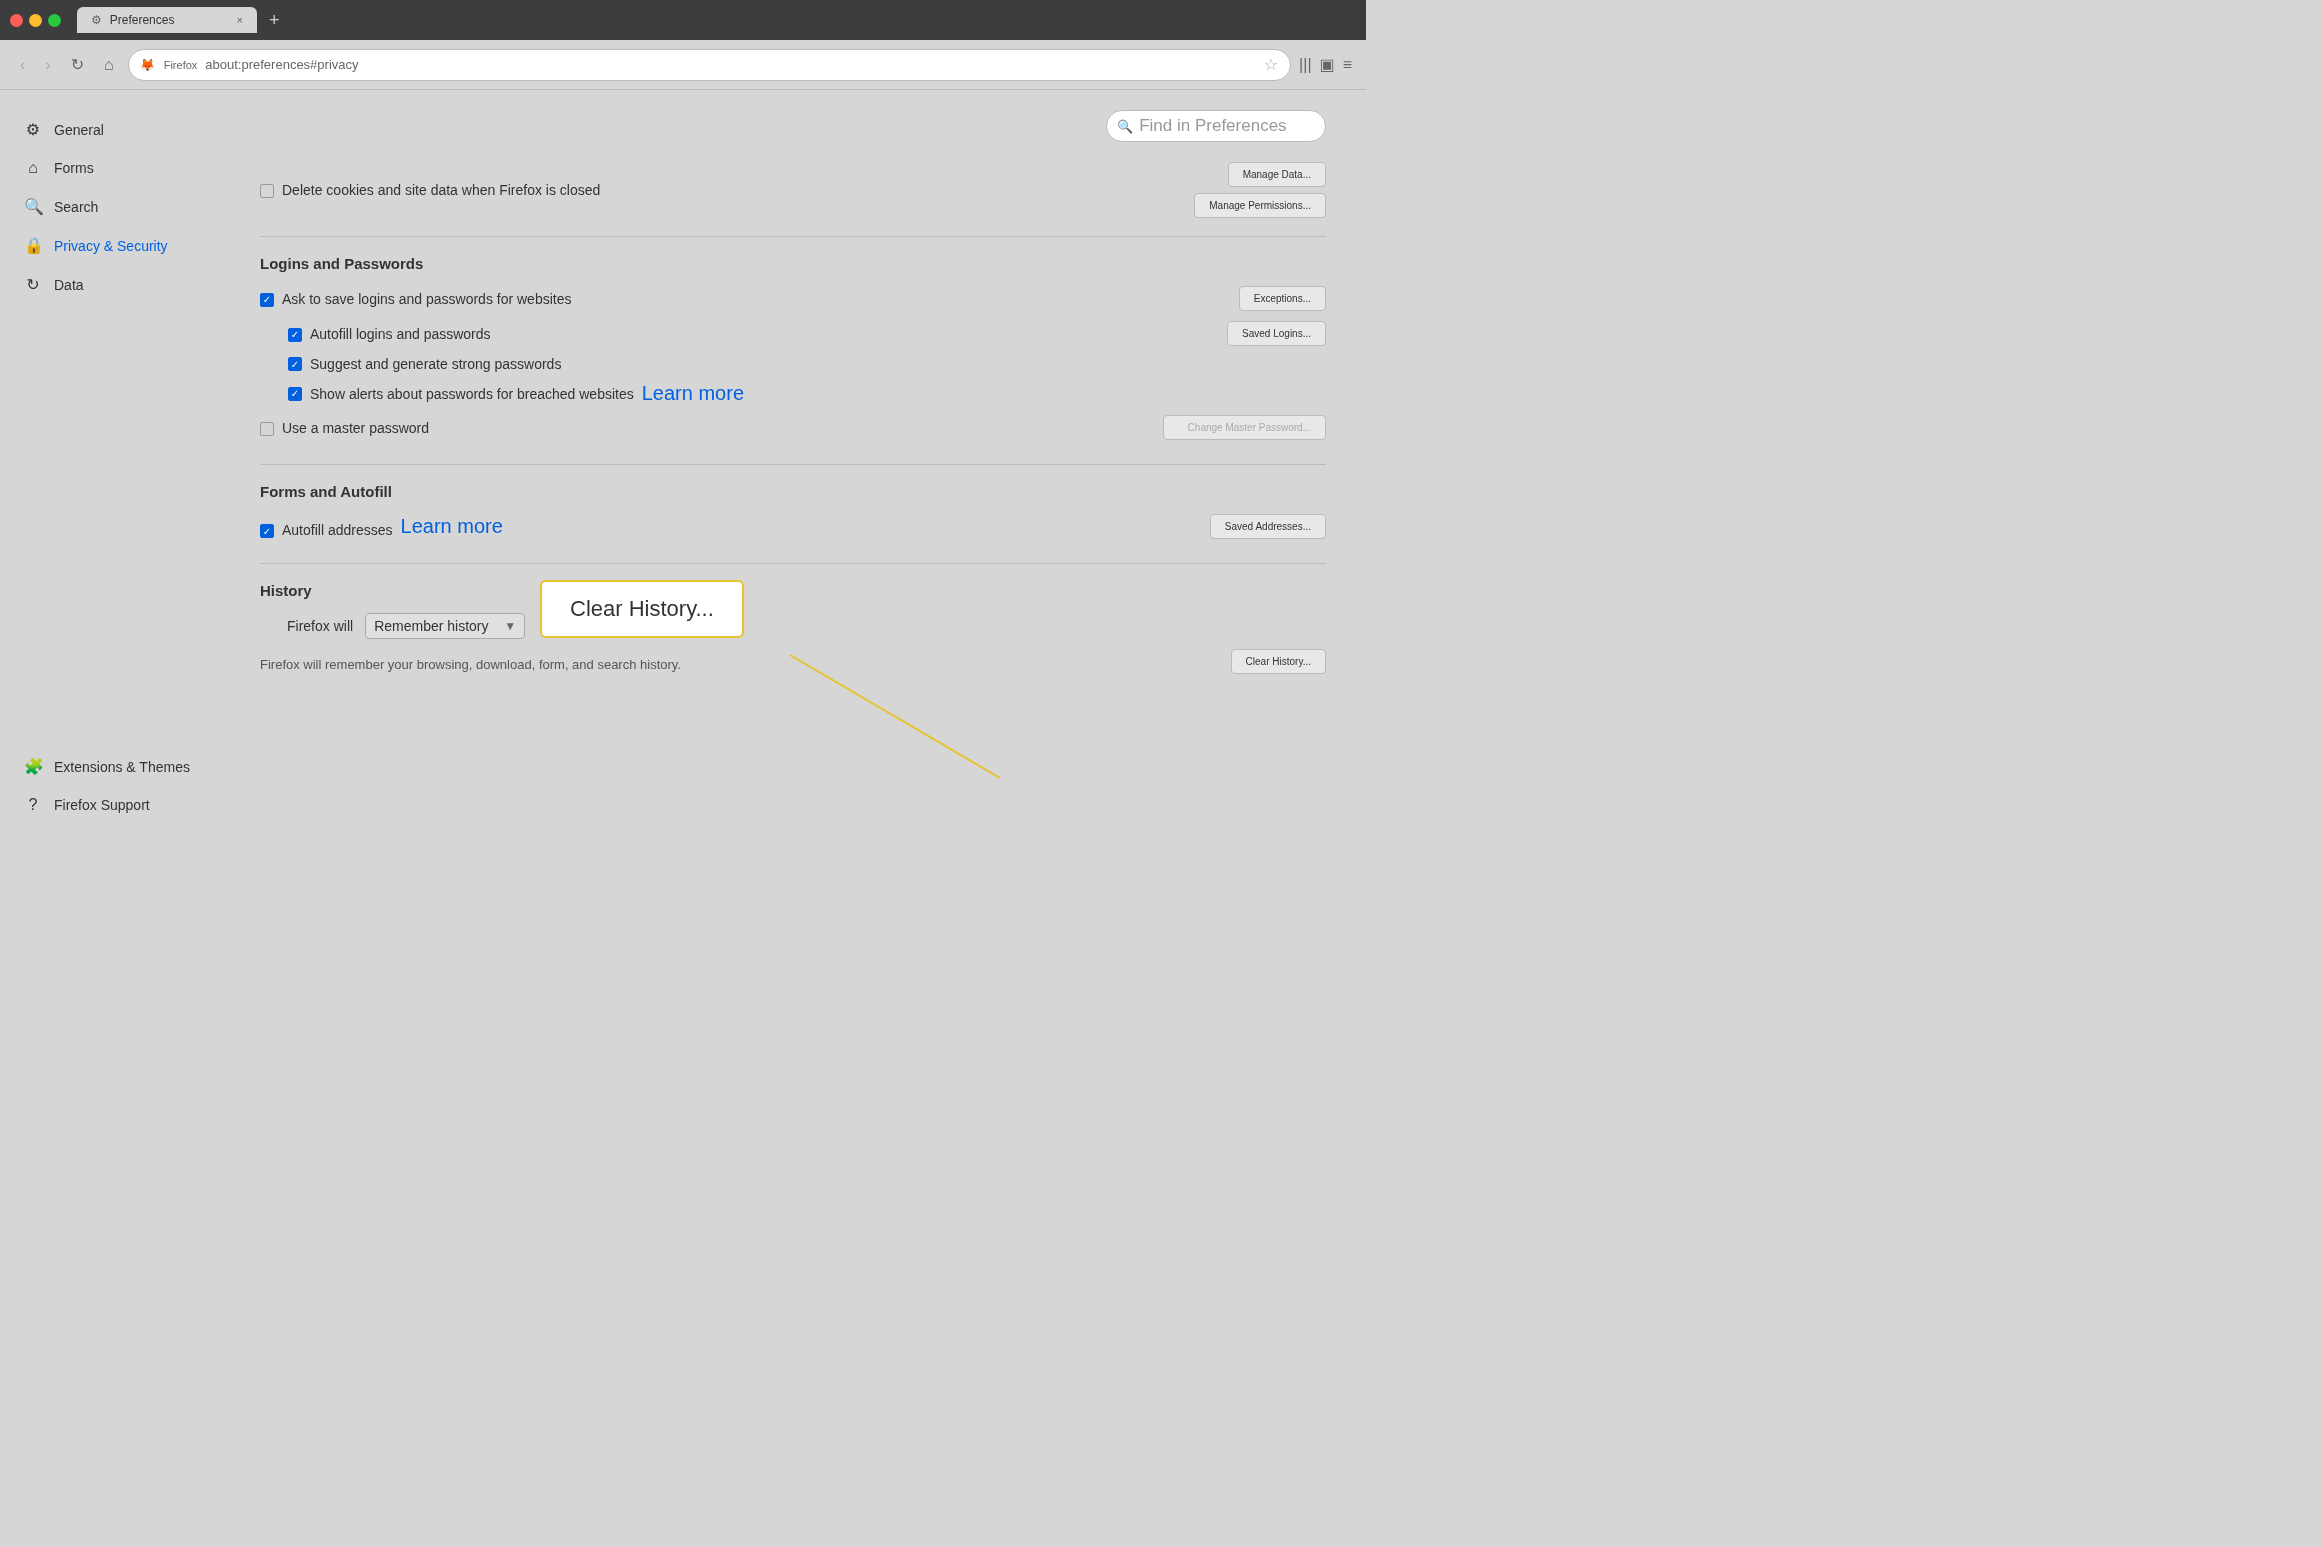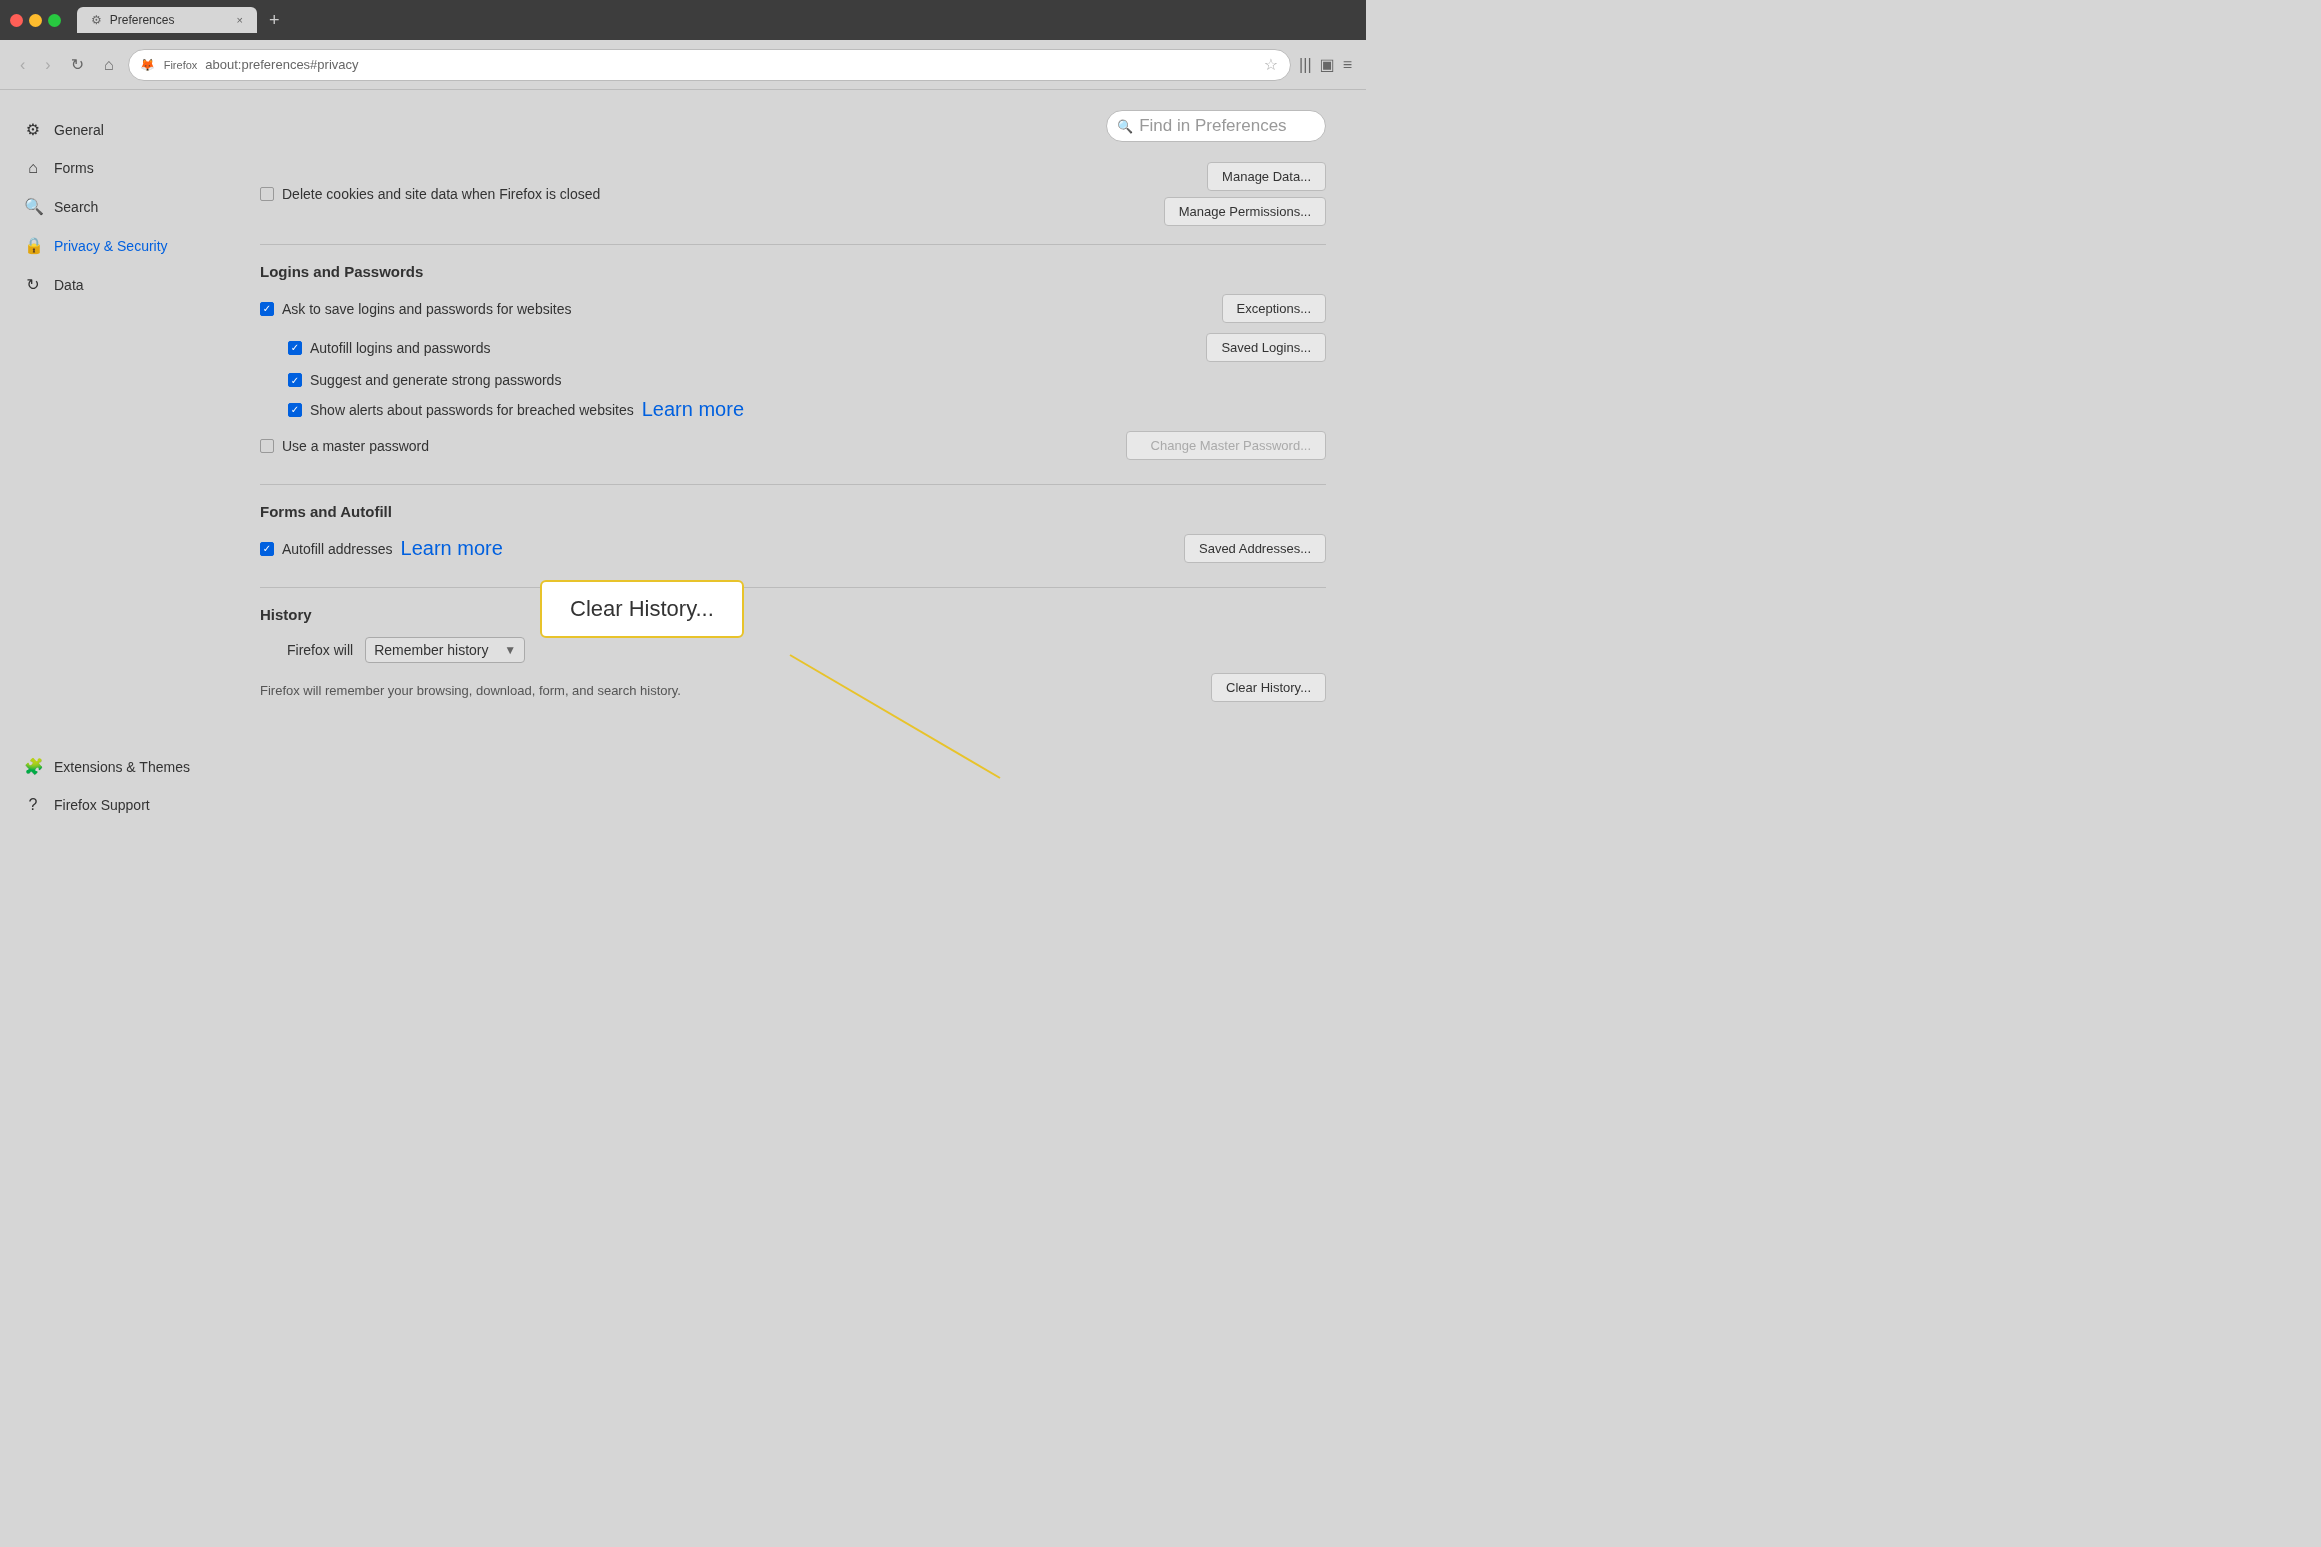--- a/index.html
+++ b/index.html
@@ -218,40 +218,40 @@
       text-decoration: none;
       cursor: pointer;
       font-size: 20px;
     }
 
     .btn {
       background: #e8e8e8;
       border: 1px solid #bbb;
       border-radius: 4px;
       padding: 6px 14px;
-      font-size: 13px;
+      font-size: 10px;
       color: #333;
       cursor: pointer;
       white-space: nowrap;
     }
     .btn.disabled {
       color: #aaa;
       cursor: default;
     }
 
     .row-with-btn {
       display: flex;
       align-items: center;
       justify-content: space-between;
       margin-bottom: 10px;
     }
 
     .row-left {
       display: flex;
-      align-items: center;
+      align-items: flex-end;
       gap: 8px;
       flex: 1;
     }
 
     .divider {
       height: 1px;
       background: #bbb;
       margin: 18px 0;
     }
 

